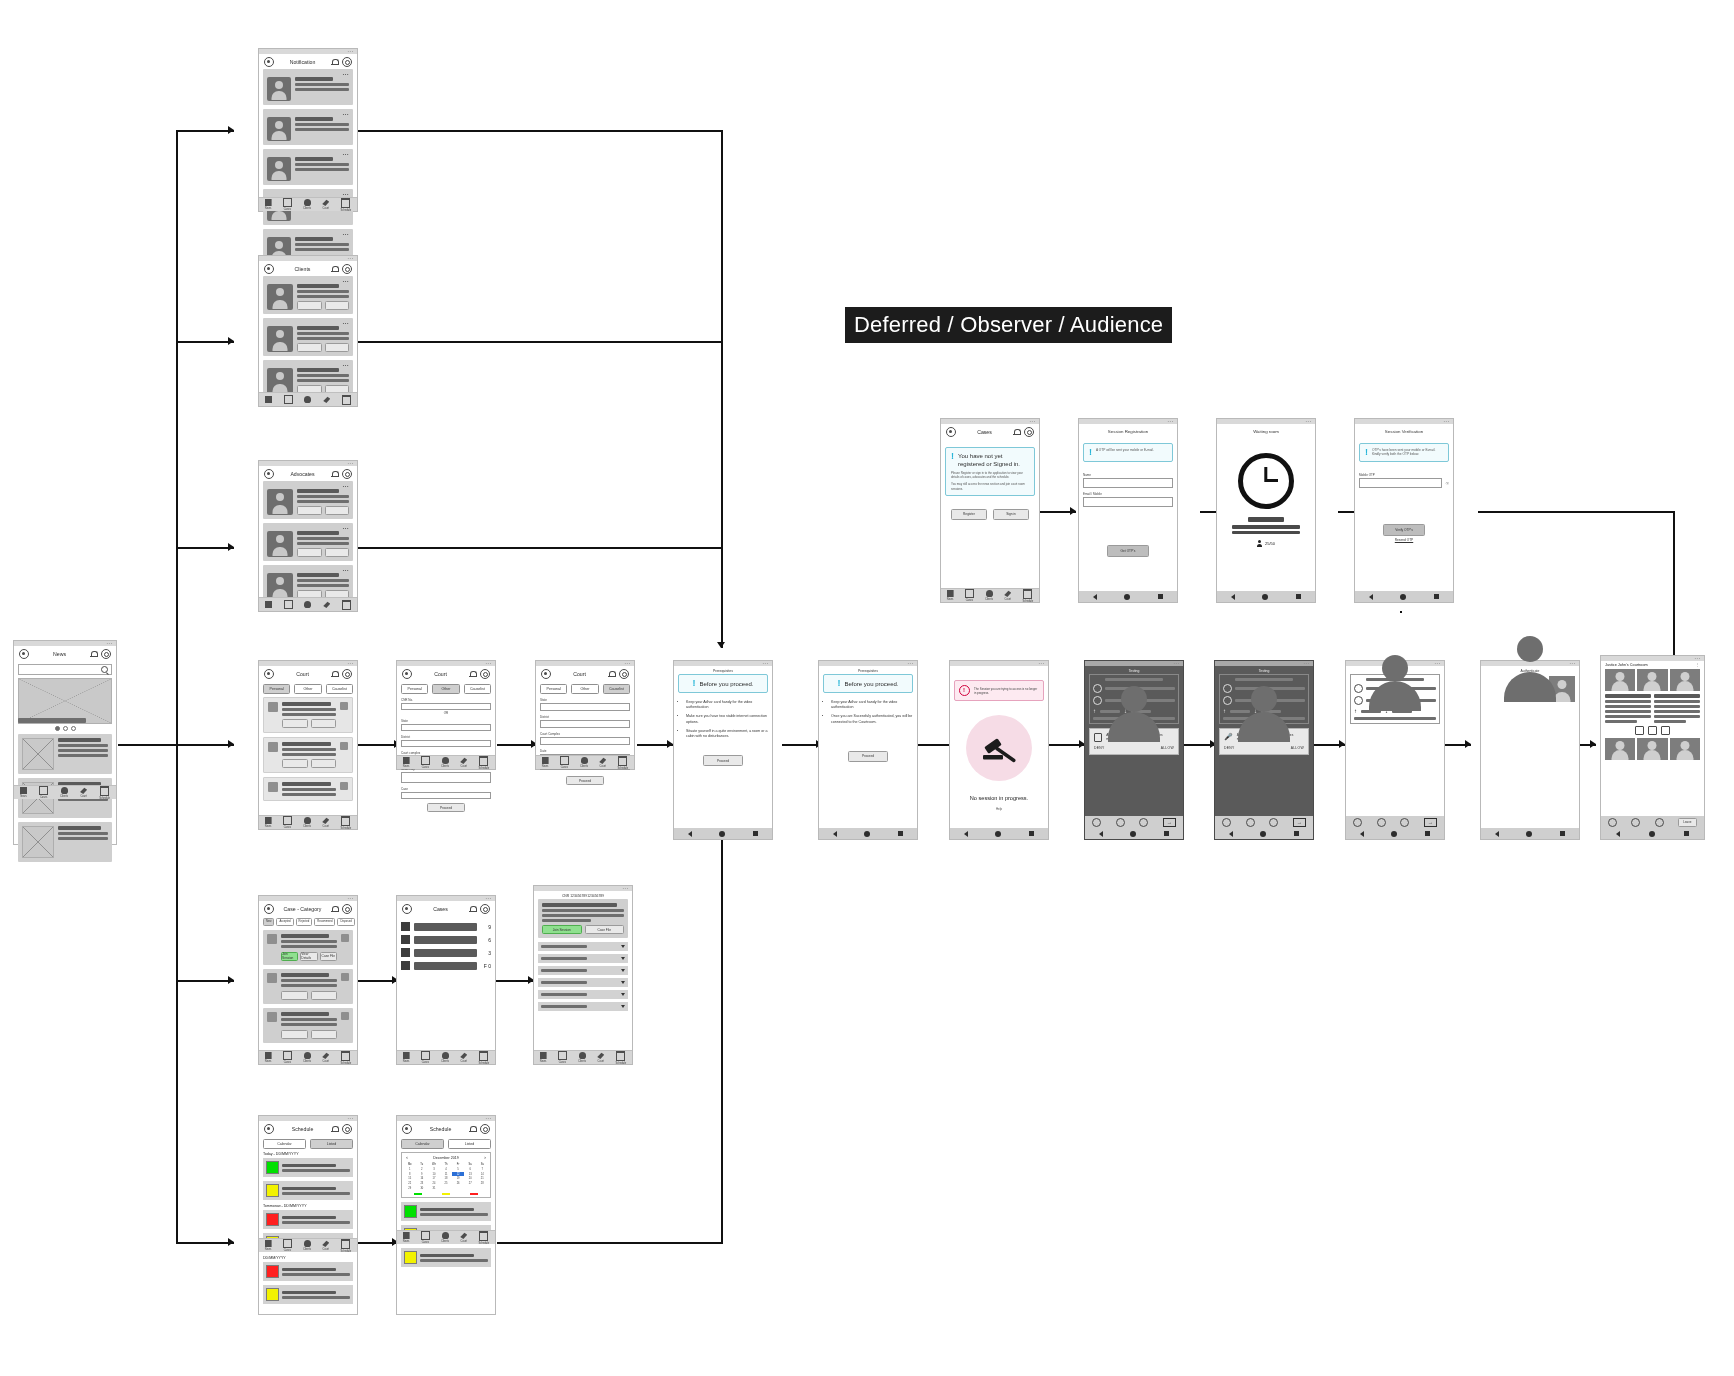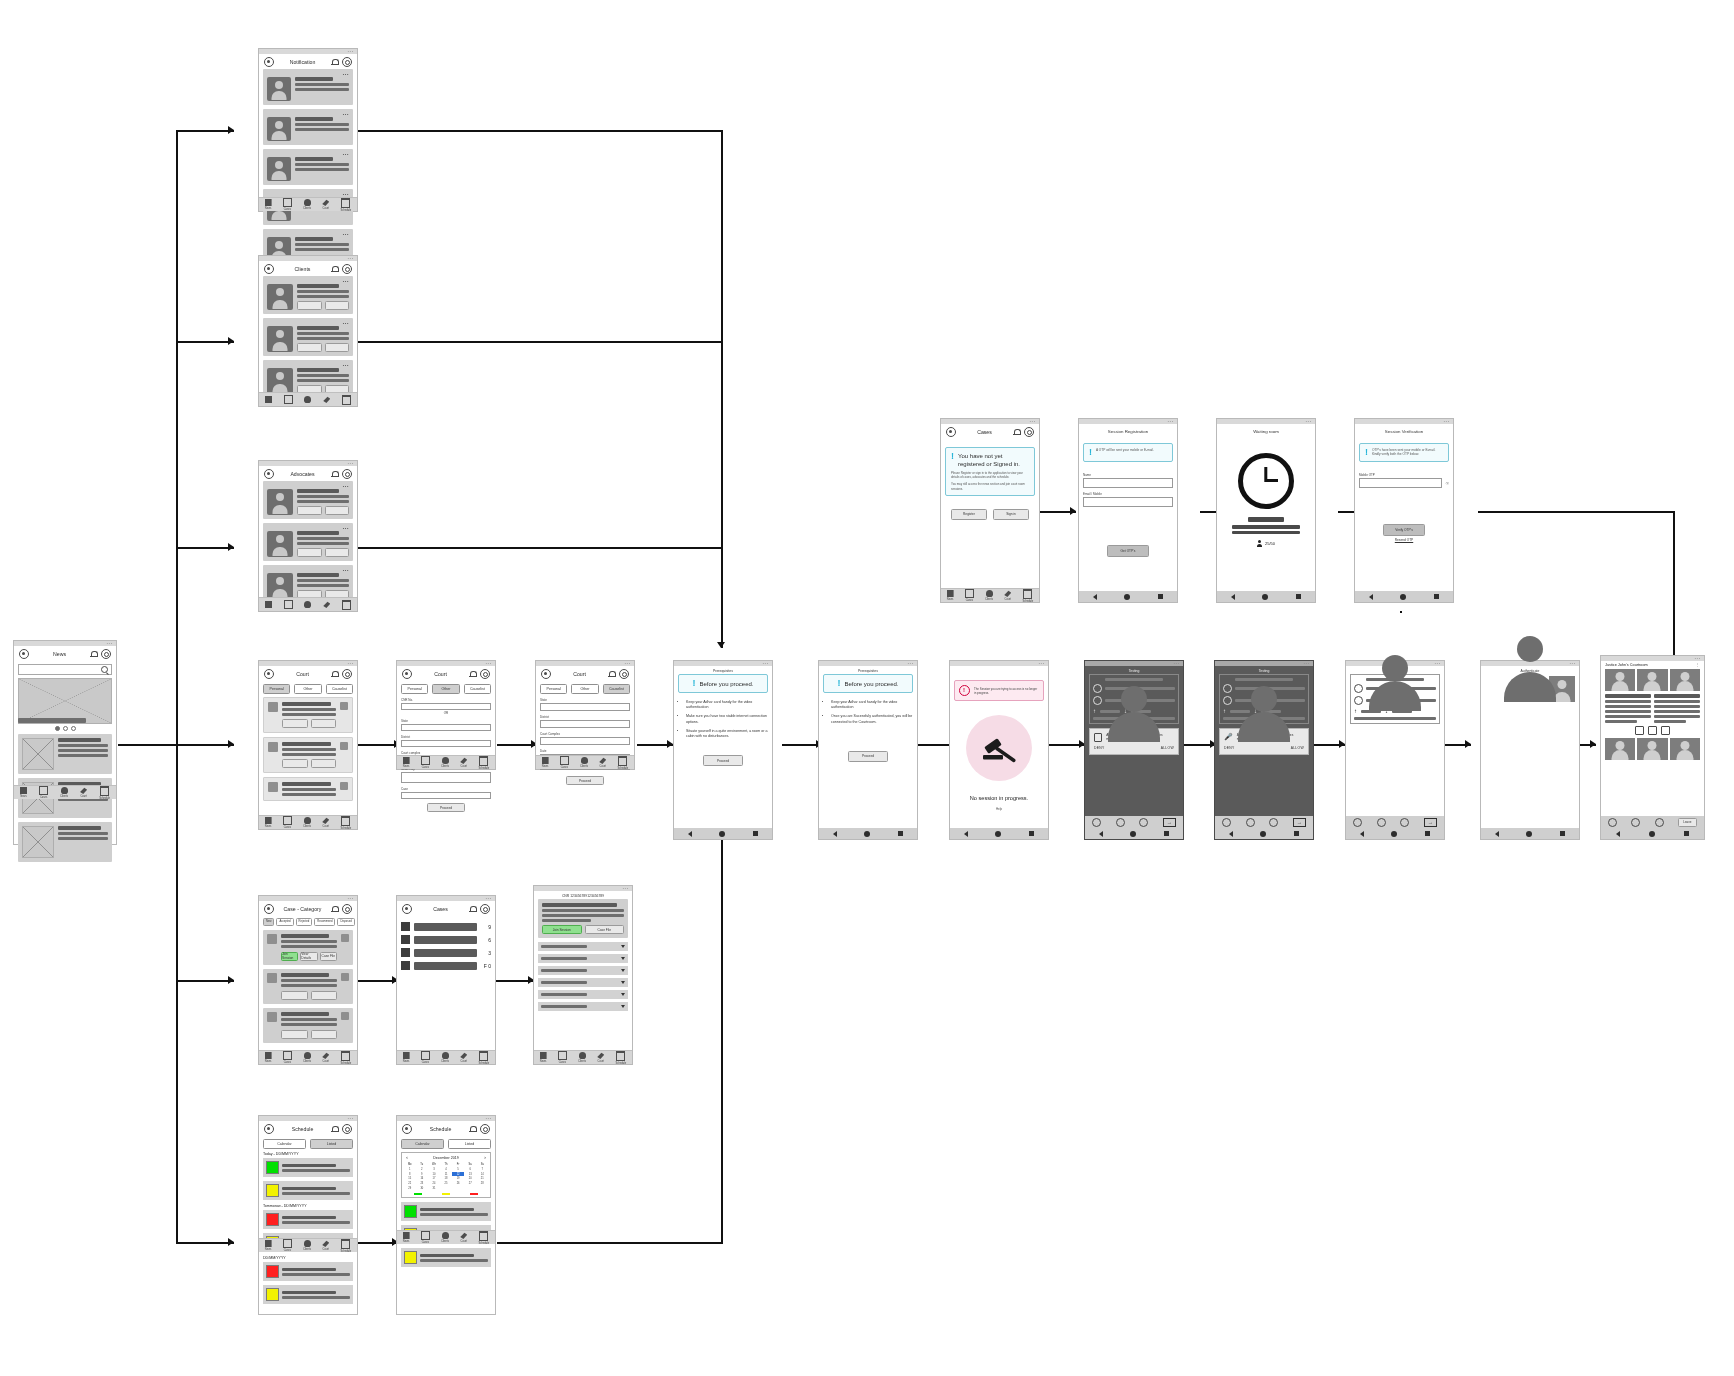--- a/index.html
+++ b/index.html
@@ -205,20 +205,21 @@
   <div class="conn" style="left:1038px;top:511px;width:38px;height:2px;"></div>
   <div class="arrow" style="left:1070px;top:507px;"></div>
   <div class="conn" style="left:1200px;top:511px;width:38px;height:2px;"></div>
   <div class="arrow" style="left:1232px;top:507px;"></div>
   <div class="conn" style="left:1338px;top:511px;width:38px;height:2px;"></div>
   <div class="arrow" style="left:1370px;top:507px;"></div>
   <div class="conn" style="left:1478px;top:511px;width:197px;height:2px;"></div>
   <div class="conn" style="left:1673px;top:511px;width:2px;height:233px;"></div>
   <div class="conn" style="left:1400px;top:611px;width:2px;height:2px;"></div>
 
+  <div class="banner" style="left:845px;top:307px;">Deferred / Observer / Audience</div>
 
   <div class="phone" style="left:13px;top:640px;width:104px;height:205px;">
     <div class="statusbar">
         <div class="dots">▪▪▪</div>
       </div>
     <div class="appbar">
       <div class="icoL">
           <span class="cico person"></span>
         </div>
       <div class="title">News</div>

